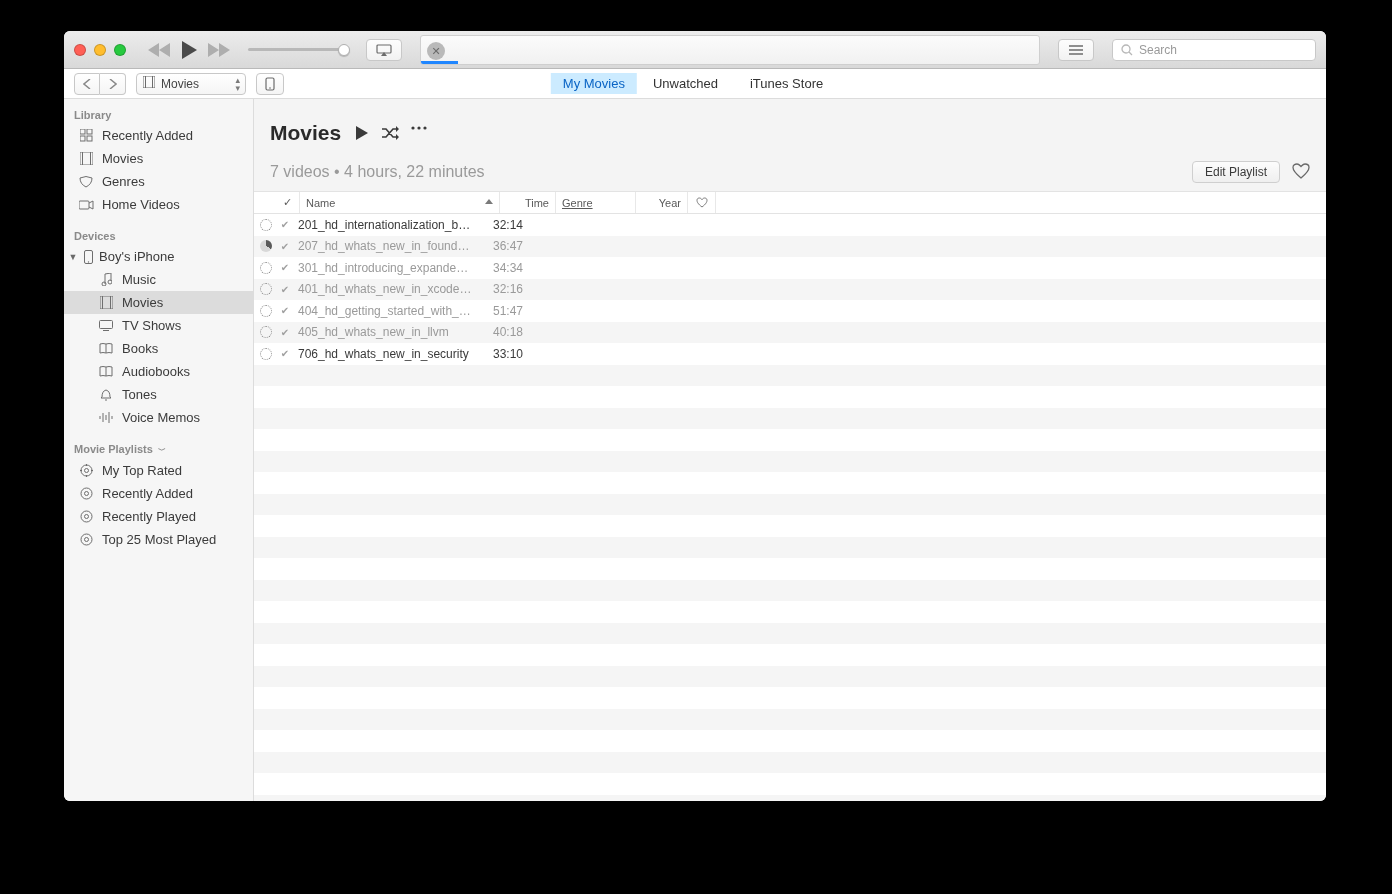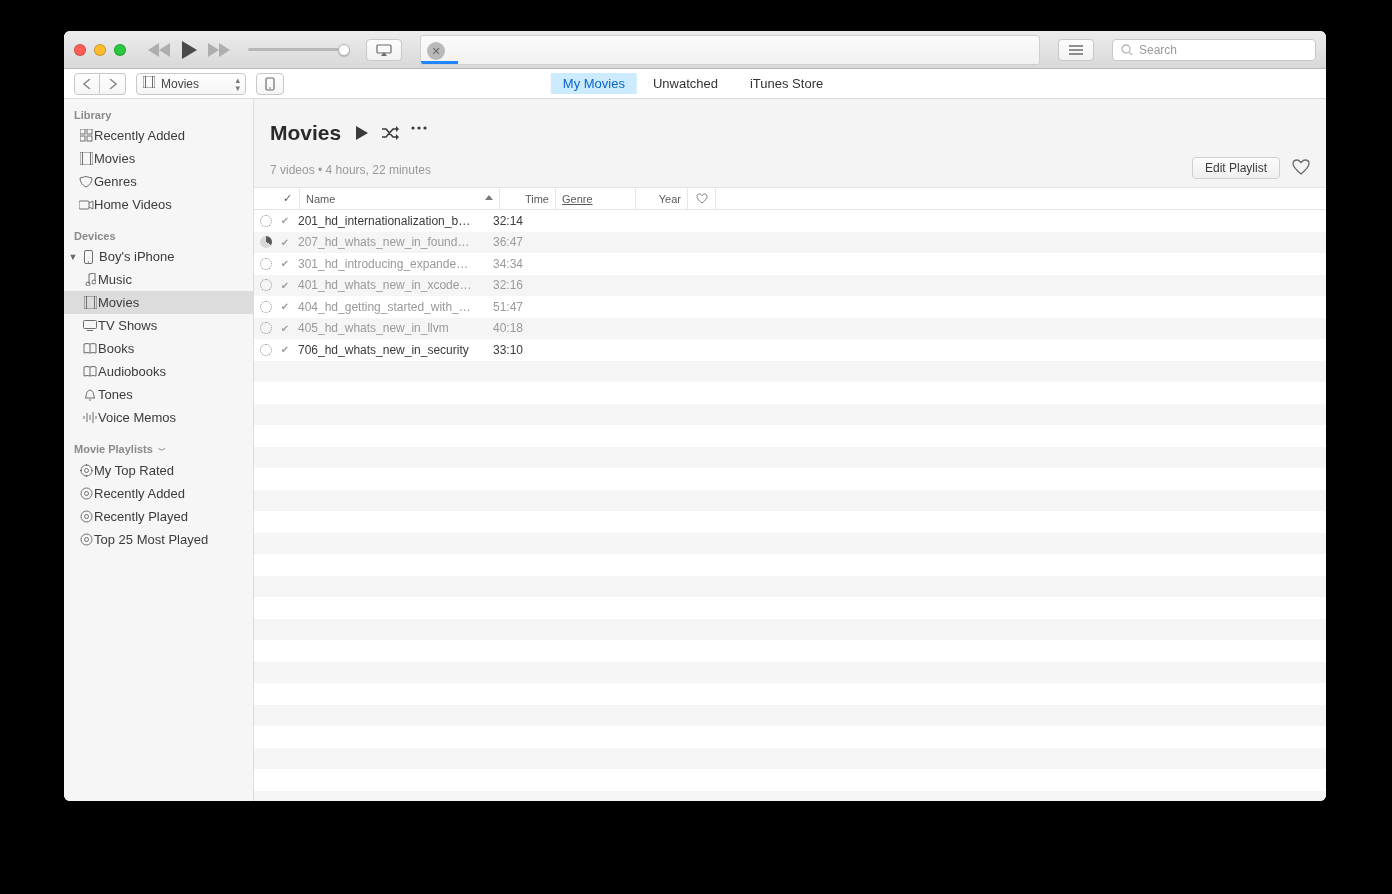--- a/index.html
+++ b/index.html
@@ -51,32 +51,32 @@
   .media-picker .caret{position:absolute; right:5px; font-size:9px; line-height:8px; color:#7a7a7a; display:flex; flex-direction:column;}
   .dev-btn { margin-left:10px; width:28px;height:22px;border:1px solid #c8c8c8;border-radius:4px;background:linear-gradient(#fff,#f5f5f5); display:flex;align-items:center;justify-content:center;color:#6b6b6b;}
   .viewtabs { position:absolute; left:50%; transform:translateX(-50%); display:flex; gap:0; font-size:13px;}
   .viewtabs .vtab { padding:3px 12px; border-radius:0; color:#333; cursor:default;}
   .viewtabs .vtab.active{ background:#ccebff; color:#0a64c5;}
   .viewtabs .vtab:not(.active){ color:#333; margin:0 4px;}
   
   .split { flex:1; display:flex; min-height:0;}
   .sidebar { width:190px; background:#f6f6f6; border-right:1px solid #dcdcdc; overflow:auto; font-size:13px; color:#3b3b3b; padding-top:4px;}
   .sb-header{ font-size:11px; color:#8a8a8a; padding:6px 10px 3px; font-weight:700;}
-  .sb-item{ display:flex; align-items:center; height:23px; padding:0 10px 0 14px;}
+  .sb-item{ display:flex; align-items:center; gap:8px; height:23px; padding:0 10px 0 14px;}
   .sb-item.sel{ background:#dcdcdc;}
   .sb-item .ic{ width:16px; display:flex; justify-content:center; color:#6e6e6e;}
-  .sb-sub .sb-item{ padding-left:18px;}
+  .sb-sub .sb-item{ padding-left:34px;}
   .sb-dev{display:flex;align-items:center;gap:6px;height:23px;padding-left:4px;}
   .sb-dev .disc{font-size:9px;color:#6a6a6a;width:10px;text-align:center;}
   
   .content { flex:1; display:flex; flex-direction:column; min-width:0;}
   .content-head { padding:22px 16px 10px; border-bottom:1px solid #e3e3e3; background:#f4f4f4; position:relative;}
   .content-title{ font-size:21px; font-weight:600; color:#2a2a2a; display:flex; align-items:center; gap:14px;}
   .content-title .icons{ display:flex; gap:12px; color:#4a4a4a;}
-  .content-sub{ font-size:12px; color:#9a9a9a; margin-top:18px;}
+  .content-sub{ font-size:16px; color:#9a9a9a; margin-top:18px;}
   .edit-pl{ position:absolute; right:46px; bottom:8px; height:22px; padding:0 12px; border:1px solid #cfcfcf; background:linear-gradient(#fcfcfc,#efefef); border-radius:4px; font-size:12px; color:#3a3a3a;}
   .heart-btn{position:absolute; right:14px; bottom:8px; width:20px;height:20px; color:#6a6a6a;}
   
   .thead { height:22px; border-bottom:1px solid #e3e3e3; display:flex; font-size:11px; color:#5a5a5a; background:#fff;}
   .th{ border-right:1px solid #e8e8e8; display:flex; align-items:center; padding:0 6px; position:relative;}
   .th.check{width:24px;justify-content:center;}
   .th.name{width:200px;}
   .th.time{width:56px; justify-content:flex-end;}
   .th.genre{width:80px;text-decoration:underline;}
   .th.year{width:52px; justify-content:flex-end;}

